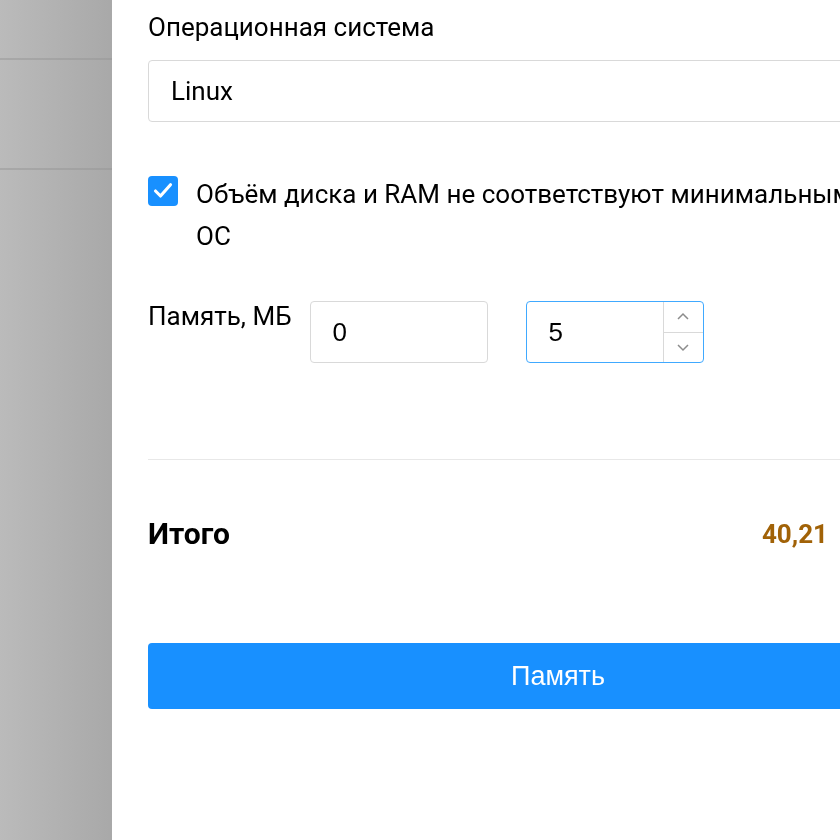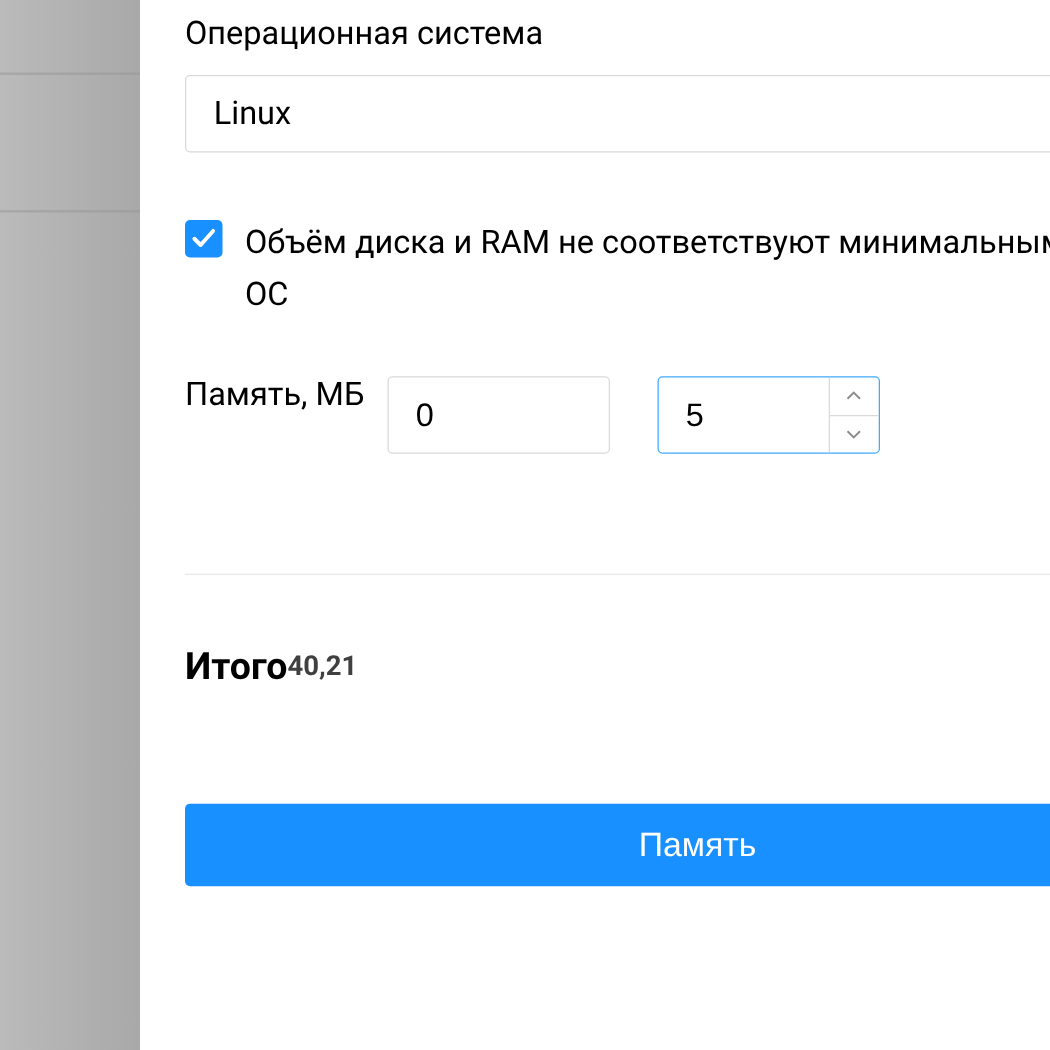--- a/index.html
+++ b/index.html
@@ -157,33 +157,34 @@
       height: 10px;
     }
     .divider {
       height: 1px;
       background: #e8e8e8;
       margin-top: 96px;
       width: 820px;
     }
     .total-row {
       display: flex;
+      justify-content: space-between;
       align-items: center;
       margin-top: 56px;
       width: 680px;
     }
     .total-label {
       font-size: 30px;
       font-weight: 700;
       color: #000;
     }
     .total-value {
-      font-size: 22px;
+      font-size: 26px;
       font-weight: 700;
-      color: #404040;
+      color: #a16207;
     }
     .create-button {
       margin-top: 92px;
       height: 66px;
       width: 820px;
       background: #1890ff;
       color: #fff;
       font-size: 27px;
       border: none;
       border-radius: 4px;

